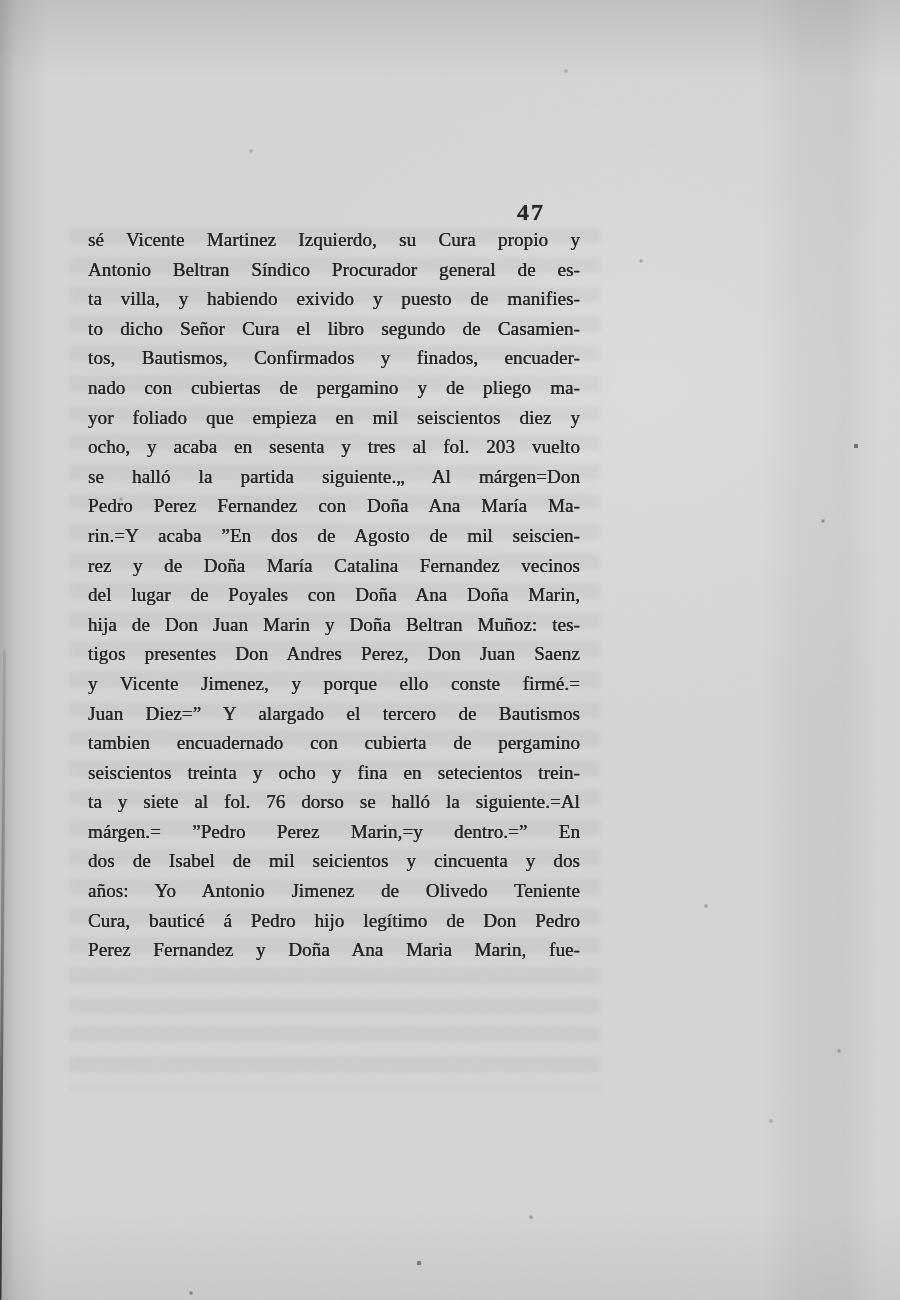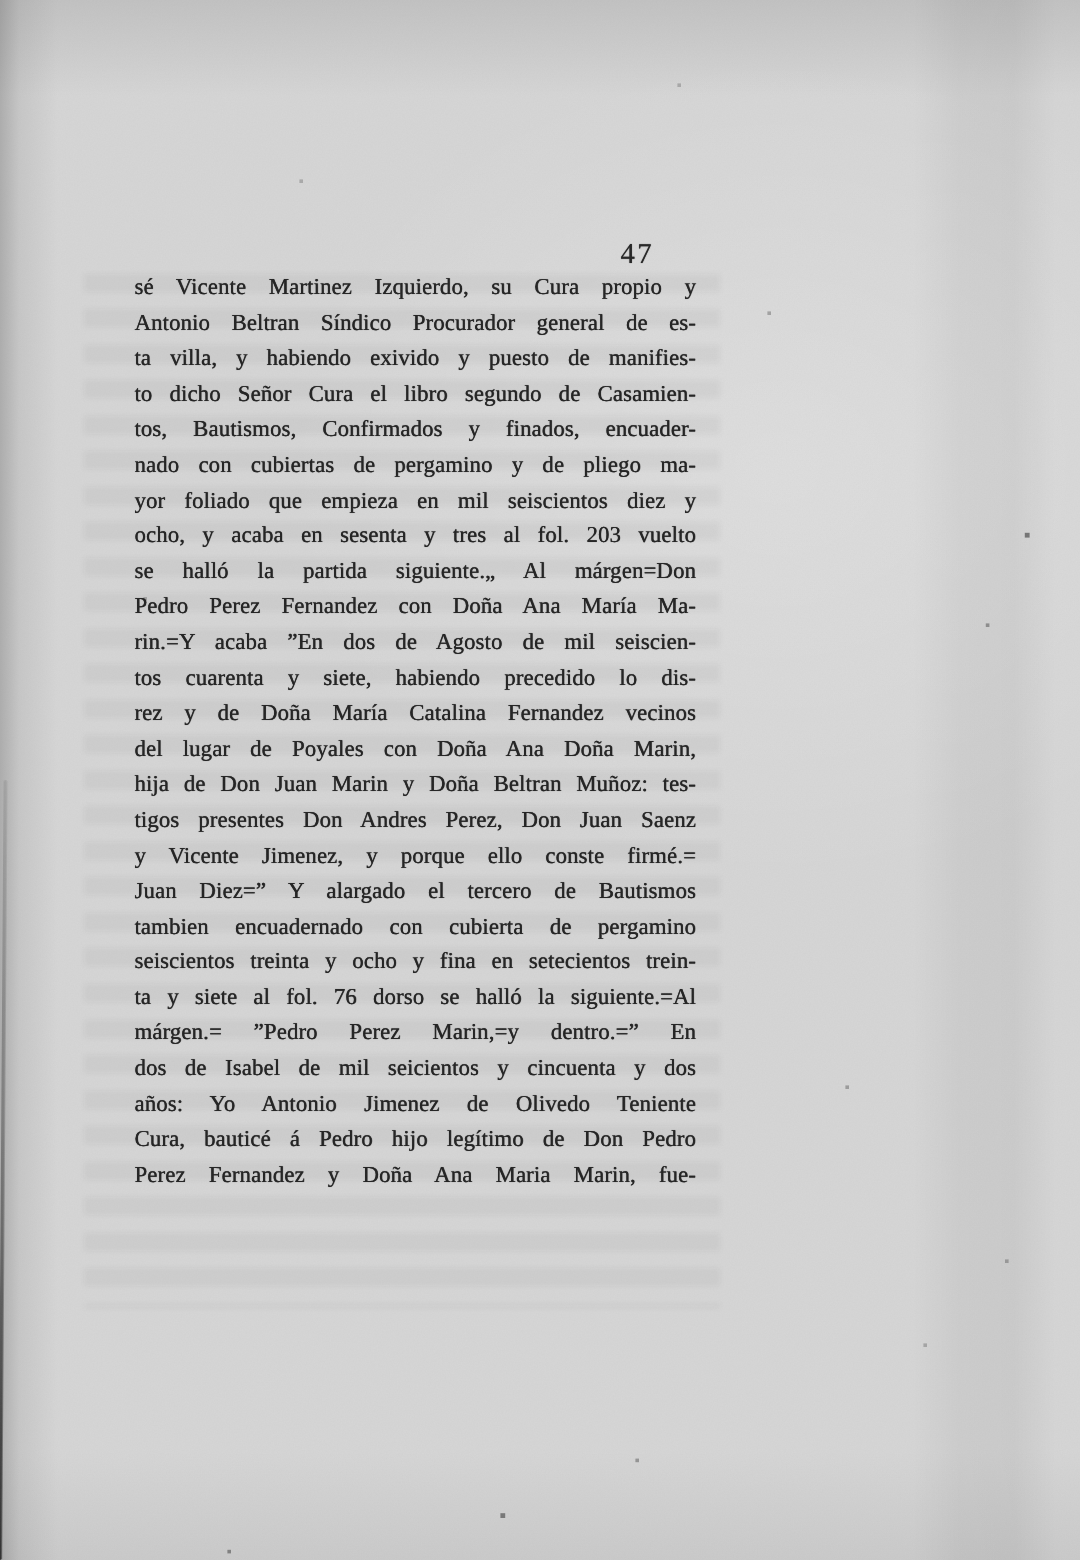--- a/index.html
+++ b/index.html
@@ -86,21 +86,21 @@
       565px 70px 0 0.5px rgba(90,90,90,0.35),
       838px 1050px 0 0.5px rgba(75,75,75,0.40);
     filter: blur(0.3px);
   }
 
   .page-number {
     position: absolute;
     left: 517px;
     top: 199px;
     font-size: 24px;
-    font-weight: normal;
+    font-weight: bold;
     letter-spacing: 2px;
     color: #242424;
     text-shadow: 0 0 0.8px rgba(30,30,30,0.8);
   }
 
   .text-block {
     position: absolute;
     left: 88px;
     top: 225px;
     width: 492px;
@@ -112,21 +112,20 @@
       0 0 0.6px rgba(25,25,25,0.75),
       0.35px 0 0 rgba(25,25,25,0.55);
   }
 
   .text-line {
     text-align: justify;
     text-align-last: justify;
     white-space: normal;
     height: 29.6px;
     overflow: visible;
-    margin-left: 24px;
   }
 
   .noise-overlay {
     position: absolute;
     top: 0; left: 0;
     pointer-events: none;
   }
 </style>
 </head>
 <body>
@@ -144,21 +143,20 @@
     <div class="text-line">Antonio Beltran Síndico Procurador general de es-</div>
     <div class="text-line">ta villa, y habiendo exivido y puesto de manifies-</div>
     <div class="text-line">to dicho Señor Cura el libro segundo de Casamien-</div>
     <div class="text-line">tos, Bautismos, Confirmados y finados, encuader-</div>
     <div class="text-line">nado con cubiertas de pergamino y de pliego ma-</div>
     <div class="text-line">yor foliado que empieza en mil seiscientos diez y</div>
     <div class="text-line">ocho, y acaba en sesenta y tres al fol. 203 vuelto</div>
     <div class="text-line">se halló la partida siguiente.„ Al márgen=Don</div>
     <div class="text-line">Pedro Perez Fernandez con Doña Ana María Ma-</div>
     <div class="text-line">rin.=Y acaba ”En dos de Agosto de mil seiscien-</div>
-    <div class="text-line">tos cuarenta y siete, habiendo precedido lo dis-</div>
     <div class="text-line">rez y de Doña María Catalina Fernandez vecinos</div>
     <div class="text-line">del lugar de Poyales con Doña Ana Doña Marin,</div>
     <div class="text-line">hija de Don Juan Marin y Doña Beltran Muñoz: tes-</div>
     <div class="text-line">tigos presentes Don Andres Perez, Don Juan Saenz</div>
     <div class="text-line">y Vicente Jimenez, y porque ello conste firmé.=</div>
     <div class="text-line">Juan Diez=” Y alargado el tercero de Bautismos</div>
     <div class="text-line">tambien encuadernado con cubierta de pergamino</div>
     <div class="text-line">seiscientos treinta y ocho y fina en setecientos trein-</div>
     <div class="text-line">ta y siete al fol. 76 dorso se halló la siguiente.=Al</div>
     <div class="text-line">márgen.= ”Pedro Perez Marin,=y dentro.=” En</div>

